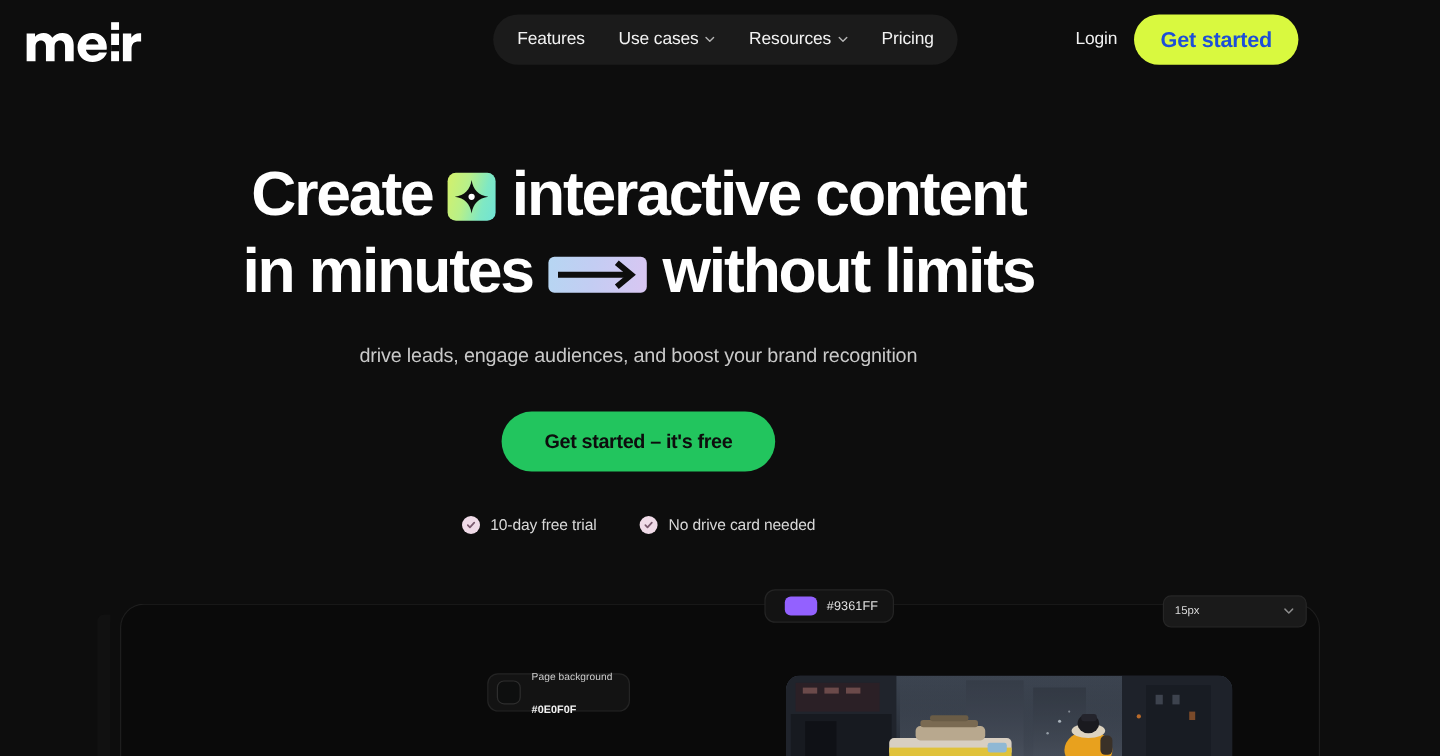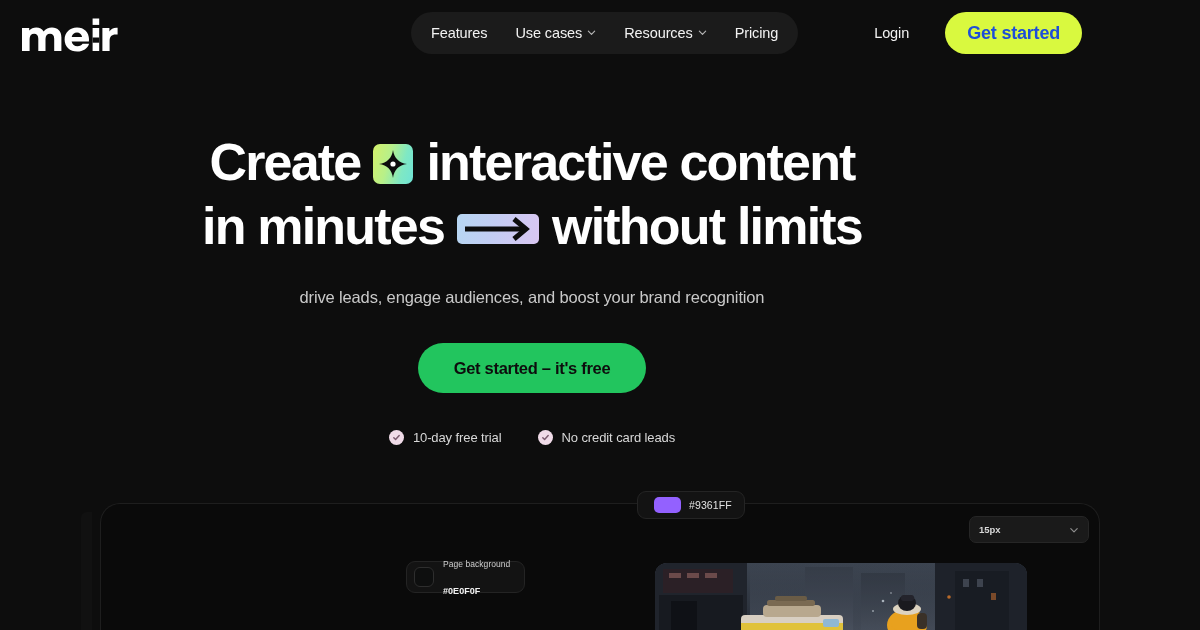--- a/index.html
+++ b/index.html
@@ -67,21 +67,21 @@
     top: -1px;
   }
   .chev svg { display:block; }
 
   .header-right {
     position: absolute;
     right: 22px;
     top: 12px;
     display: flex;
     align-items: center;
-    gap: 22px;
+    gap: 0;
   }
   .login-link {
     font-size: 14.5px;
     color: #f2f2f2;
     padding: 0 14px;
     cursor: pointer;
     letter-spacing: -0.1px;
   }
   .btn-lime {
     background: #d9f93f;
@@ -263,32 +263,31 @@
     border: 1px solid #2e2e2e;
     flex: 0 0 auto;
   }
   .chip-lines { display: flex; flex-direction: column; gap: 17px; }
   .chip-label { font-size: 8.5px; color: #cfcfcf; letter-spacing: 0.05px; }
   .chip-value { font-size: 9px; color: #f2f2f2; font-weight: 600; letter-spacing: 0.05px; }
 
   .select-px {
     position: absolute;
     left: 969px;
-    top: 516px;
+    top: 496px;
     width: 120px;
     height: 27px;
     background: #1a1a1a;
     border: 1px solid #262626;
     border-radius: 7px;
     display: flex;
     align-items: center;
     justify-content: space-between;
     padding: 0 9px;
     z-index: 5;
-    font-weight: bold;
   }
   .select-px-val { font-size: 9.5px; color: #d8d8d8; }
 
   .img-preview {
     position: absolute;
     left: 655px;
     top: 563px;
     width: 372px;
     height: 67px;
     border-radius: 12px 12px 0 0;
@@ -402,21 +401,21 @@
           </svg>
       </span>
       <span>10-day free trial</span>
     </div>
     <div class="trust-item">
       <span class="check-circle">
         <svg width="9" height="9" viewBox="0 0 10 10">
             <path d="M2 5.2 L4 7.2 L8 2.8" stroke="#7a5a6e" stroke-width="1.6" fill="none" stroke-linecap="round" stroke-linejoin="round"></path>
           </svg>
       </span>
-      <span>No credit card leads</span>
+      <span>No drive card needed</span>
     </div>
   </div>
 
 </div>
 
 <div class="pill-rail"></div>
 <div class="preview-panel"></div>
 
 <div class="img-preview">
   <svg width="372" height="67" viewBox="0 0 372 67">

